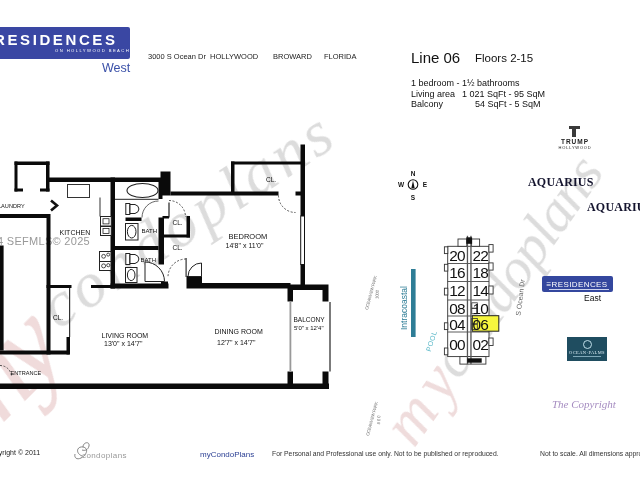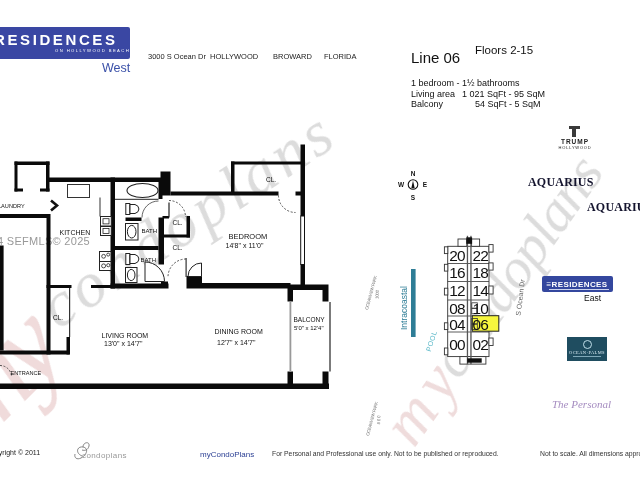--- a/index.html
+++ b/index.html
@@ -304,52 +304,52 @@
 
 <div class="abs" style="left:0;top:51.5px;font-size:7.5px;color:#222;">
 <span class="abs" style="left:148px;">3000 S Ocean Dr</span>
 <span class="abs" style="left:210px;">HOLLYWOOD</span>
 <span class="abs" style="left:273px;">BROWARD</span>
 <span class="abs" style="left:324px;">FLORIDA</span>
 </div>
 
 <div class="abs" style="left:411px;top:48.5px;font-size:15px;color:#111;">Line 06</div>
 
-<div class="abs" style="left:475px;top:44px;font-size:11.5px;color:#111;">Floors 2-15</div>
+<div class="abs" style="left:475px;top:52px;font-size:11.5px;color:#111;">Floors 2-15</div>
 
 <div class="abs" style="left:0;top:0;font-size:9px;color:#111;">
 <span class="abs" style="left:411px;top:78px;">1 bedroom - 1½ bathrooms</span>
 <span class="abs" style="left:411px;top:88.5px;text-align:right;">Living area</span>
 <span class="abs" style="left:462px;top:88.5px;">1 021 SqFt - 95 SqM</span>
 <span class="abs" style="left:411px;top:99px;">Balcony</span>
 <span class="abs" style="left:475px;top:99px;">54 SqFt  -  5 SqM</span>
 </div>
 
 <div class="abs" style="left:568.5px;top:126px;width:11px;height:3.4px;background:#3a3a3a;"></div>
 <div class="abs" style="left:572.2px;top:126px;width:3.8px;height:10.5px;background:#3a3a3a;"></div>
 <div class="abs" style="left:560px;top:137.5px;width:30px;text-align:center;font-size:6.5px;font-weight:bold;letter-spacing:1px;color:#222;">TRUMP</div>
 <div class="abs" style="left:558px;top:144.5px;width:34px;text-align:center;font-size:4px;letter-spacing:0.8px;color:#222;">HOLLYWOOD</div>
 
 <div class="abs" style="left:528px;top:174.5px;font-family:'Liberation Serif',serif;font-weight:bold;font-size:12px;letter-spacing:0.2px;color:#14142e;">AQUARIUS</div>
 
 <div class="abs" style="left:587px;top:199.5px;font-family:'Liberation Serif',serif;font-weight:bold;font-size:12px;letter-spacing:0.2px;color:#14142e;">AQUARIUS</div>
 
 <div class="abs" style="left:542px;top:276px;width:70.5px;height:15.5px;background:#34479e;border-radius:2px;"></div>
-<div class="abs" style="left:546.5px;top:280px;color:#fff;font-weight:bold;font-size:8px;letter-spacing:0.4px;">≡RESIDENCES</div>
+<div class="abs" style="left:546.5px;top:280px;color:#fff;font-weight:normal;font-size:8px;letter-spacing:0.4px;">≡RESIDENCES</div>
 <div class="abs" style="left:549px;top:288.5px;width:60px;height:0.7px;background:#cdd4ee;"></div>
 
 <div class="abs" style="left:584px;top:292.5px;width:28px;font-size:8.5px;color:#111;">East</div>
 
 <div class="abs" style="left:567px;top:337px;width:40px;height:23.5px;background:#1f4d60;">
 <div class="abs" style="left:15.5px;top:2.5px;width:7px;height:7px;border:1px solid #bfdde8;border-radius:50%;"></div>
 <div class="abs" style="left:0;top:12.5px;width:40px;text-align:center;font-size:4.5px;letter-spacing:0.4px;color:#d8eaf2;font-family:'Liberation Serif',serif;">OCEAN·PALMS</div>
 <div class="abs" style="left:6px;top:19px;width:28px;height:0.5px;background:#7fa8b8;"></div>
 </div>
 
-<div class="abs" style="left:552px;top:398px;font-family:'Liberation Serif',serif;font-style:italic;font-size:11px;color:#a58cc0;">The Personal</div>
+<div class="abs" style="left:552px;top:398px;font-family:'Liberation Serif',serif;font-style:italic;font-size:11px;color:#a58cc0;">The Copyright</div>
 
 <div class="abs" style="left:-14px;top:448.5px;font-size:7px;color:#222;">Copyright © 2011</div>
 
 <div class="abs" style="left:82px;top:451px;font-size:8px;letter-spacing:0.4px;color:#999;">condoplans</div>
 
 <div class="abs" style="left:200px;top:449.5px;font-size:8px;font-weight:normal;color:#2b3f94;">myCondoPlans</div>
 
 <div class="abs" style="left:272px;top:450px;font-size:6.8px;color:#333;">For Personal and Professional use only.  Not to be published or reproduced.</div>
 
 <div class="abs" style="left:540px;top:450px;font-size:6.8px;color:#333;">Not to scale.  All dimensions approx.</div>

